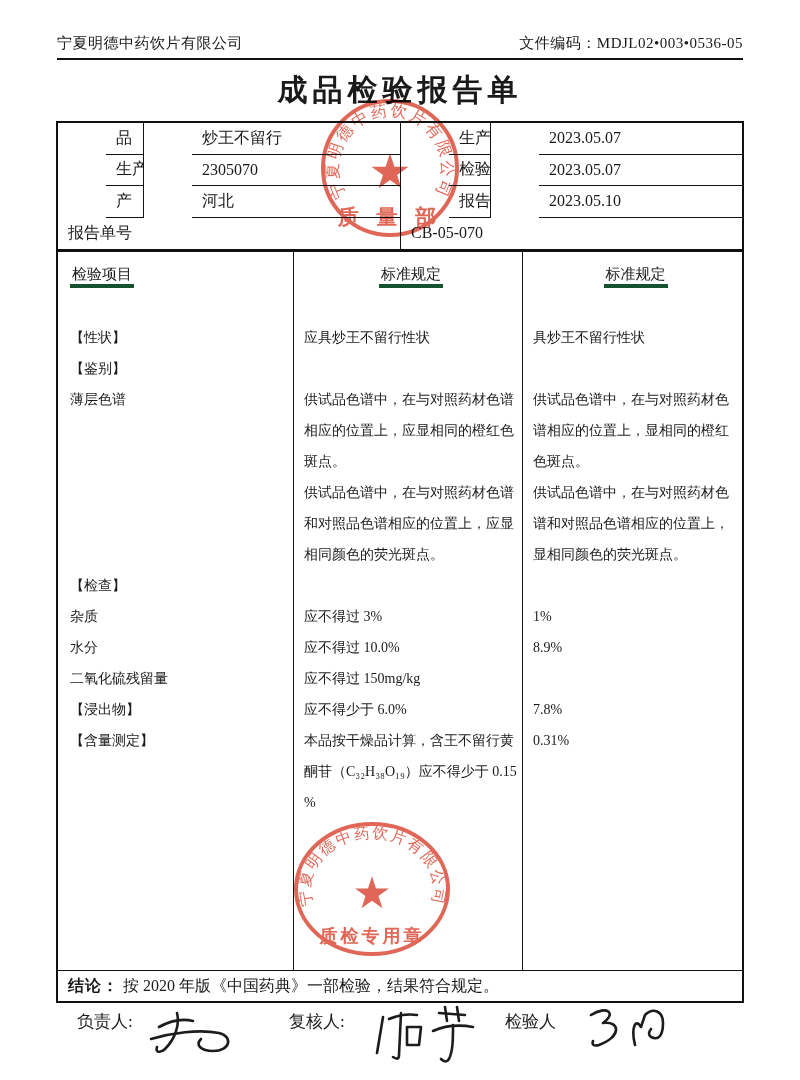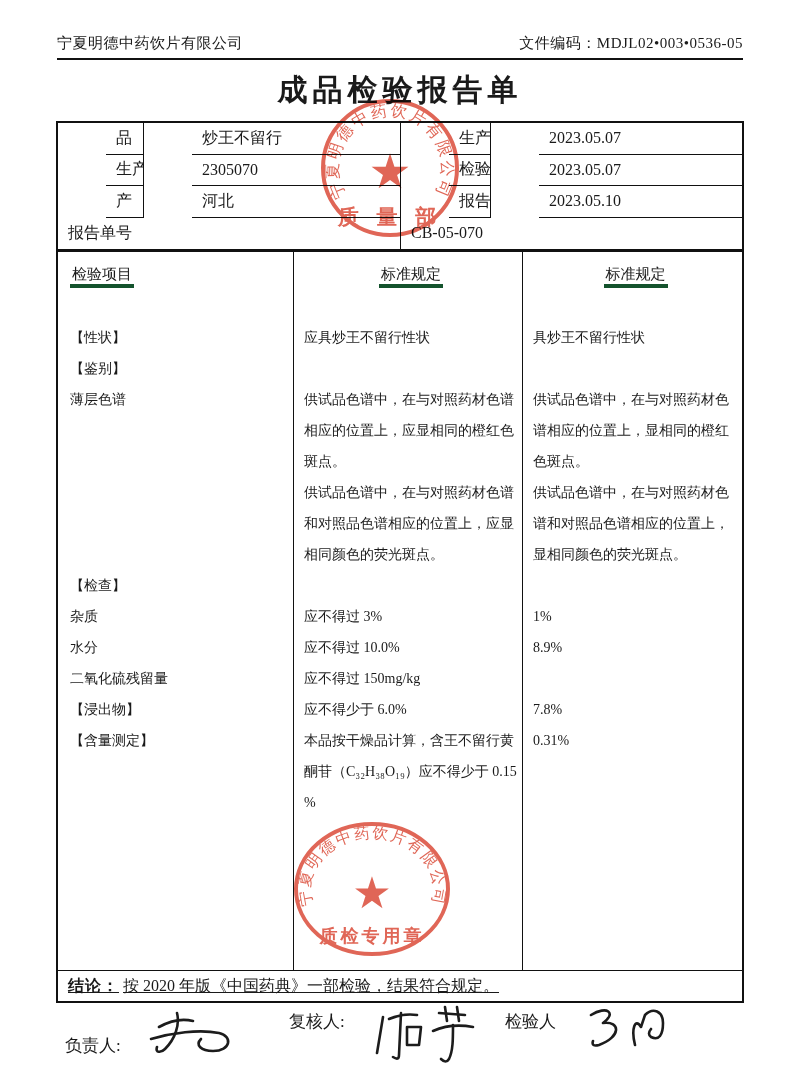--- a/index.html
+++ b/index.html
@@ -48,21 +48,21 @@
   .mt-row.grow{flex:1 1 auto;}
   .mt-cell{box-sizing:border-box;line-height:31px;word-break:break-all;line-break:anywhere;}
   .mt-cell.item{padding-left:12px;padding-right:6px;}
   .mt-cell.std{border-left:1.5px solid #111;border-right:1.5px solid #111;padding-left:10px;padding-right:4px;}
   .mt-cell.res{padding-left:10px;padding-right:4px;}
   .mt-header .mt-cell{padding-top:12px;height:70px;line-height:20px;font-size:15px;}
   .mt-header .std,.mt-header .res{text-align:center;}
   .hdr-u{border-bottom:4px solid #14532d;padding:0 2px 2px 2px;}
   .mt-conclusion{
     border-top:1.5px solid #111;flex:none;height:30px;
-    display:flex;align-items:center;padding-left:10px;font-size:16px;gap:4px;text-decoration:underline;
+    display:flex;align-items:center;padding-left:10px;font-size:16px;gap:4px;
   }
   .mt-conclusion b{letter-spacing:1px;}
 
   
   .sig-row{
     position:absolute;top:1005px;left:57px;width:700px;height:70px;font-size:17px;
   }
   .sig-label{position:absolute;top:5px;white-space:nowrap;}
   .sig-svg{position:absolute;}
   .sig-stroke{fill:none;stroke:#1c1c1c;stroke-width:2.6;stroke-linecap:round;stroke-linejoin:round;}
@@ -167,21 +167,21 @@
     <div class="mt-cell res"></div>
   </div>
 
   <div class="mt-conclusion">
     <b>结论：</b>
     <span>按 2020 年版《中国药典》一部检验，结果符合规定。</span>
   </div>
 </div>
 
 <div class="sig-row">
-  <span class="sig-label" style="left:8px;margin-top:24px;">负责人:</span>
+  <span class="sig-label" style="left:20px;">负责人:</span>
   <svg class="sig-svg" style="left:80px;top:0;" width="130" height="62" viewBox="0 0 130 62">
     <path class="sig-stroke" d="M22,22 Q40,12 56,16"></path>
     <path class="sig-stroke" d="M40,8 C43,20 38,34 28,44 C24,48 18,48 20,42"></path>
     <path class="sig-stroke" d="M14,34 C34,28 62,24 82,28 C96,31 94,46 76,46 C64,46 58,40 64,34"></path>
   </svg>
 
   <span class="sig-label" style="left:232px;">复核人:</span>
   <svg class="sig-svg" style="left:312px;top:-2px;" width="140" height="64" viewBox="0 0 140 64">
     <path class="sig-stroke" d="M14,14 C12,26 10,38 8,50"></path>
     <path class="sig-stroke" d="M20,16 Q34,10 48,12"></path>

